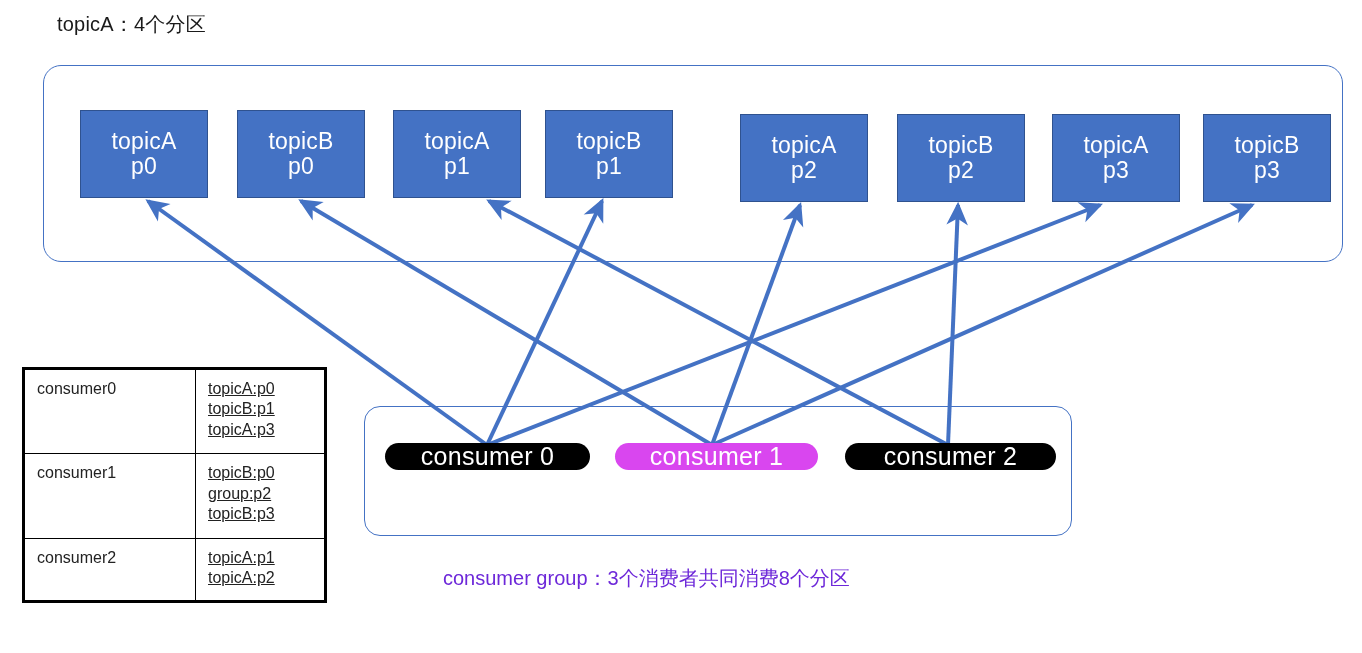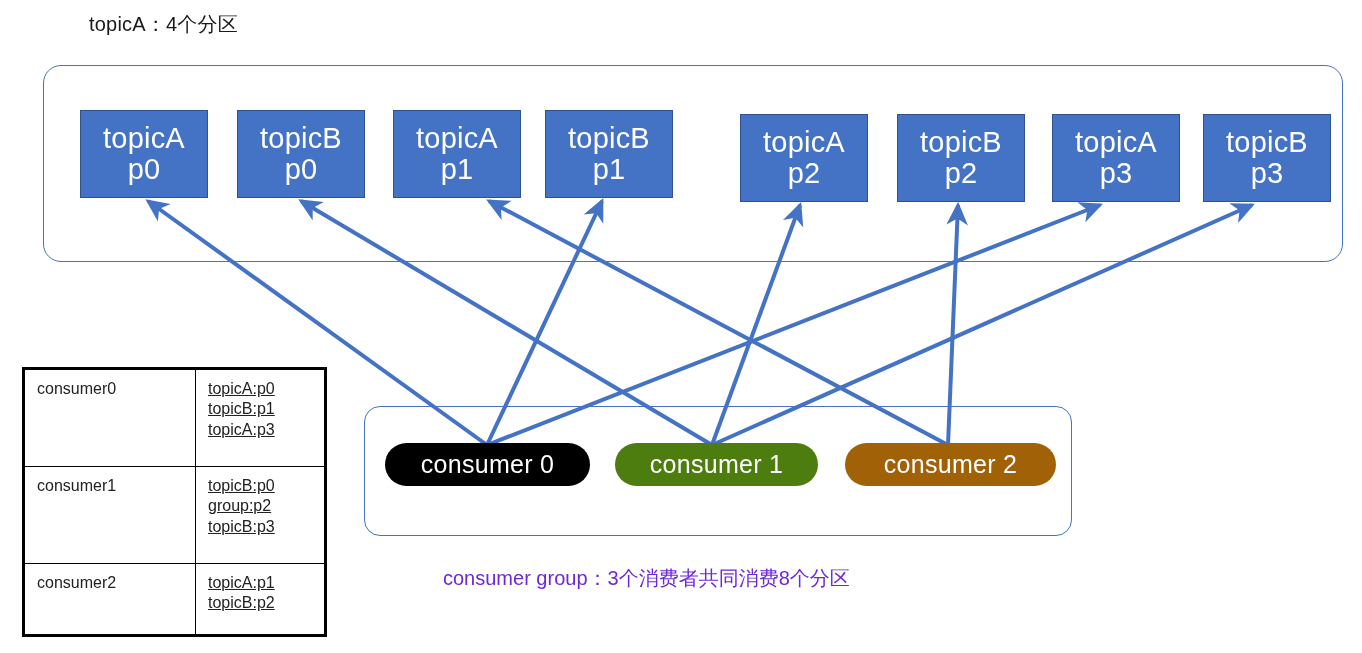--- a/index.html
+++ b/index.html
@@ -13,21 +13,20 @@
   }
   .stage{position:absolute;left:0;top:0;width:1362px;height:653px;}
 
   
   .topic-label{
     position:absolute;
     font-size:20px;
     color:#1a1a1a;
     white-space:nowrap;
     letter-spacing:.2px;
-    margin-left:32px;
   }
   #topicA-label{left:57px;top:11px;}
   #topicB-label{left:731px;top:11px;}
 
   
   #partitions-container{
     position:absolute;
     left:43px;top:65px;
     width:1300px;height:197px;
     border:1.6px solid #4472C4;
@@ -42,61 +41,61 @@
     width:128px;height:88px;
     background:#4472C4;
     border:1px solid #2F528F;
     box-sizing:border-box;
     color:#ffffff;
     display:flex;
     flex-direction:column;
     align-items:center;
     justify-content:center;
     line-height:1.08;
-    font-size:29px;
+    font-size:23px;
     letter-spacing:.2px;
   }
   .partition-box .ln{display:block;}
 
   
   #arrows-layer{position:absolute;left:0;top:0;width:1362px;height:653px;pointer-events:none;}
 
   
   #consumer-group-container{
     position:absolute;
     left:364px;top:406px;
     width:708px;height:130px;
     border:1.6px solid #4472C4;
     border-radius:16px;
     box-sizing:border-box;
   }
   .consumer-pill{
     position:absolute;
-    height:43px;
+    height:27px;
     background:#000000;
     border-radius:22px;
     color:#ffffff;
     display:flex;align-items:center;justify-content:center;
     font-size:25px;
     letter-spacing:.3px;
     white-space:nowrap;
   }
   #consumer-group-caption{
     position:absolute;
     left:443px;top:565px;
     font-size:20px;
     color:#6d28d9;
     white-space:nowrap;
   }
 
   
   #assignment-table{
     position:absolute;
     left:22px;top:367px;
-    width:305px;height:270px;
+    width:305px;height:236px;
     border:2px solid #000;
     box-sizing:border-box;
     border-collapse:collapse;
     background:#fff;
   }
   #assignment-table table{
     width:100%;height:100%;
     border-collapse:collapse;
     table-layout:fixed;
   }
@@ -169,22 +168,22 @@
         <line x1="712" y1="445" x2="800" y2="205" stroke="#4472C4" stroke-width="4" marker-end="url(#arrowhead)"></line>
         <line x1="712" y1="445" x2="1252" y2="205" stroke="#4472C4" stroke-width="4" marker-end="url(#arrowhead)"></line>
         <line x1="948" y1="445" x2="489" y2="201" stroke="#4472C4" stroke-width="4" marker-end="url(#arrowhead)"></line>
         <line x1="948" y1="445" x2="958" y2="205" stroke="#4472C4" stroke-width="4" marker-end="url(#arrowhead)"></line>
       </g>
   </svg>
 
   <div id="consumer-group-container"></div>
   <div id="consumer-pills">
       <div class="consumer-pill" style="left: 385px; top: 443px; width: 205px; background: rgb(0, 0, 0);">consumer 0</div>
-      <div class="consumer-pill" style="left: 615px; top: 443px; width: 203px; background: #4d7c0f;">consumer 1</div>
-      <div class="consumer-pill" style="left: 845px; top: 443px; width: 211px; background: #a16207;">consumer 2</div>
+      <div class="consumer-pill" style="left: 615px; top: 443px; width: 203px; background: #d946ef;">consumer 1</div>
+      <div class="consumer-pill" style="left: 845px; top: 443px; width: 211px; background: #000000;">consumer 2</div>
     </div>
   <div id="consumer-group-caption">consumer group：3个消费者共同消费8个分区</div>
 
   <div id="assignment-table">
     <table>
       <tbody id="assignment-table-body">
           <tr>
             <td class="name-cell">consumer0</td>
             <td>
               <span class="plist">topicA:p0</span>
@@ -197,20 +196,20 @@
             <td>
               <span class="plist">topicB:p0</span>
               <span class="plist">group:p2</span>
               <span class="plist">topicB:p3</span>
             </td>
           </tr>
           <tr>
             <td class="name-cell">consumer2</td>
             <td>
               <span class="plist">topicA:p1</span>
-              <span class="plist">topicB:p2</span>
+              <span class="plist">topicA:p2</span>
             </td>
           </tr>
         </tbody>
     </table>
   </div>
 
 </div>
 
 </body></html>

